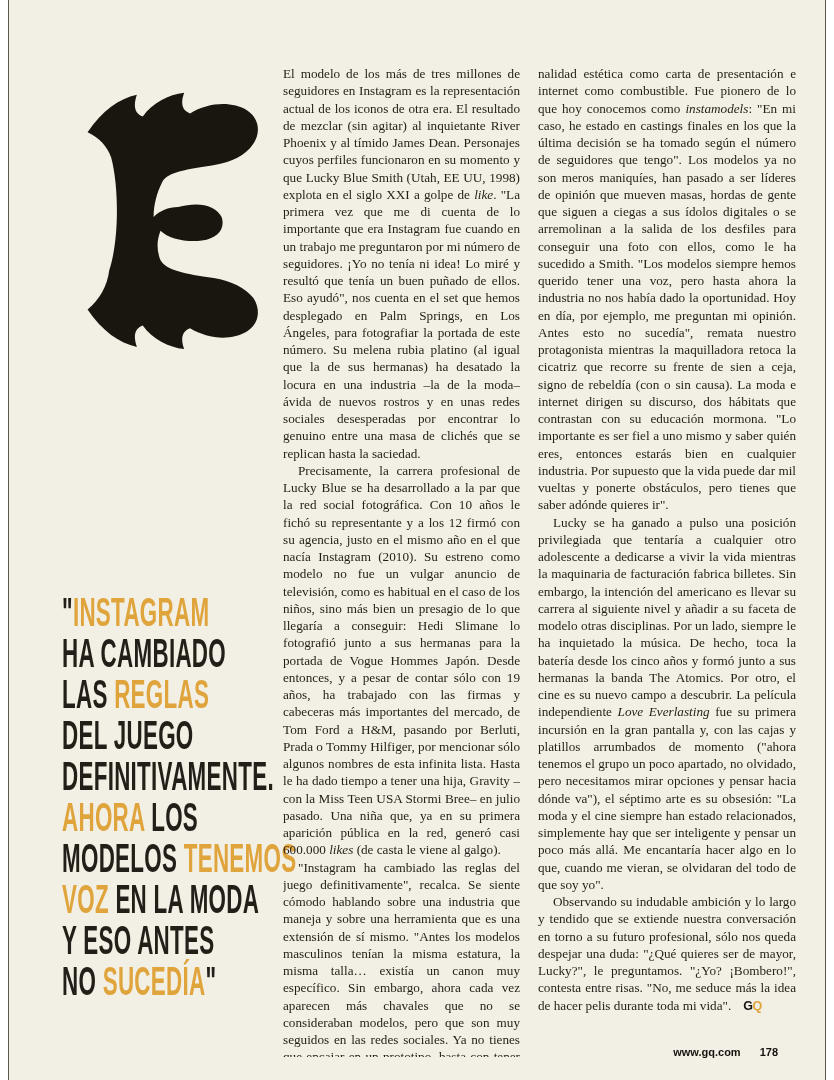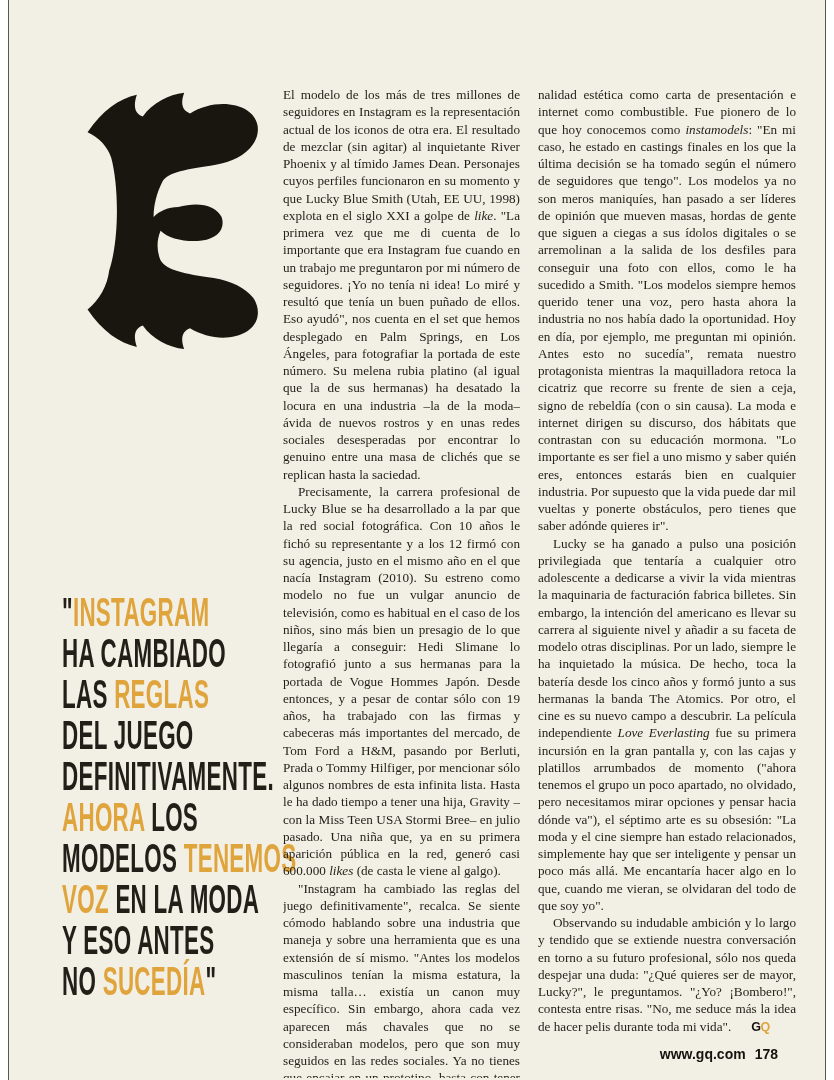--- a/index.html
+++ b/index.html
@@ -25,40 +25,40 @@
     font-family:"Liberation Sans", sans-serif;font-weight:bold;color:#221f18;
   }
   .qline{
     height:41px;line-height:41px;font-size:40px;white-space:nowrap;
     transform:scaleX(0.56);transform-origin:0 50%;letter-spacing:0.5px;
   }
   .accent{color:#e0a43c;}
 
   
   .col{
-    position:absolute;top:86px;height:992px;overflow:hidden;
+    position:absolute;top:65px;height:992px;overflow:hidden;
     text-align:justify;font-size:13.2px;line-height:17.25px;color:#221e18;
   }
   #col1{left:274px;width:237px;}
   #col2{left:529px;width:258px;}
   .col p{margin:0;}
   .col p + p{text-indent:15px;}
   .col i{}
 
   
   .endmark{
     font-family:"Liberation Sans", sans-serif;font-weight:bold;font-size:12.5px;
-    letter-spacing:-0.5px;margin-left:20px;color:#16130e;
+    letter-spacing:-0.5px;margin-left:12px;color:#16130e;
   }
   .endmark .accent-q{color:#e0a43c;}
 
   
   #footer{
-    position:absolute;top:1046px;right:47px;display:flex;gap:9px;align-items:flex-end;
-    font-family:"Liberation Sans", sans-serif;font-weight:bold;font-size:14px;color:#16130e;
+    position:absolute;top:1046px;right:47px;display:flex;gap:19px;align-items:flex-end;
+    font-family:"Liberation Sans", sans-serif;font-weight:bold;font-size:11px;color:#16130e;
   }
 </style>
 </head>
 <body>
 
 <div class="page">
 
   <svg id="dropcap" viewBox="0 0 210 290" xmlns="http://www.w3.org/2000/svg" role="img">
     <path d="M 30,62
       C 45,40 62,28 80,24

